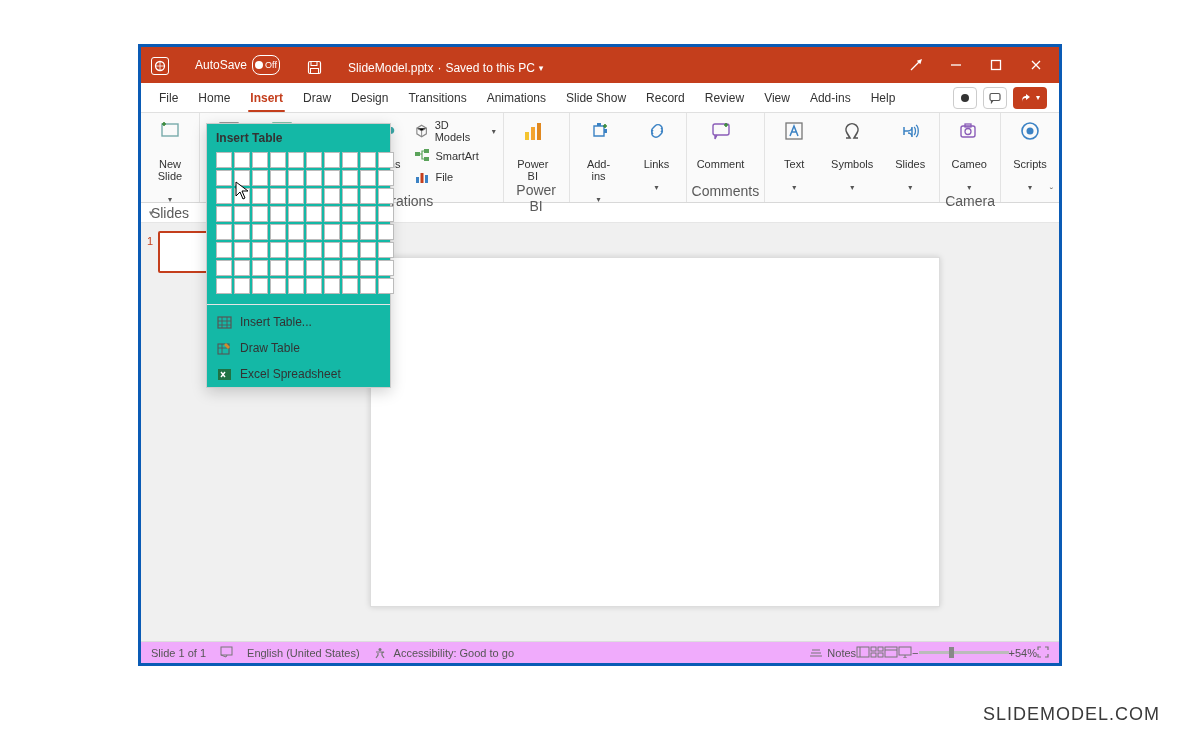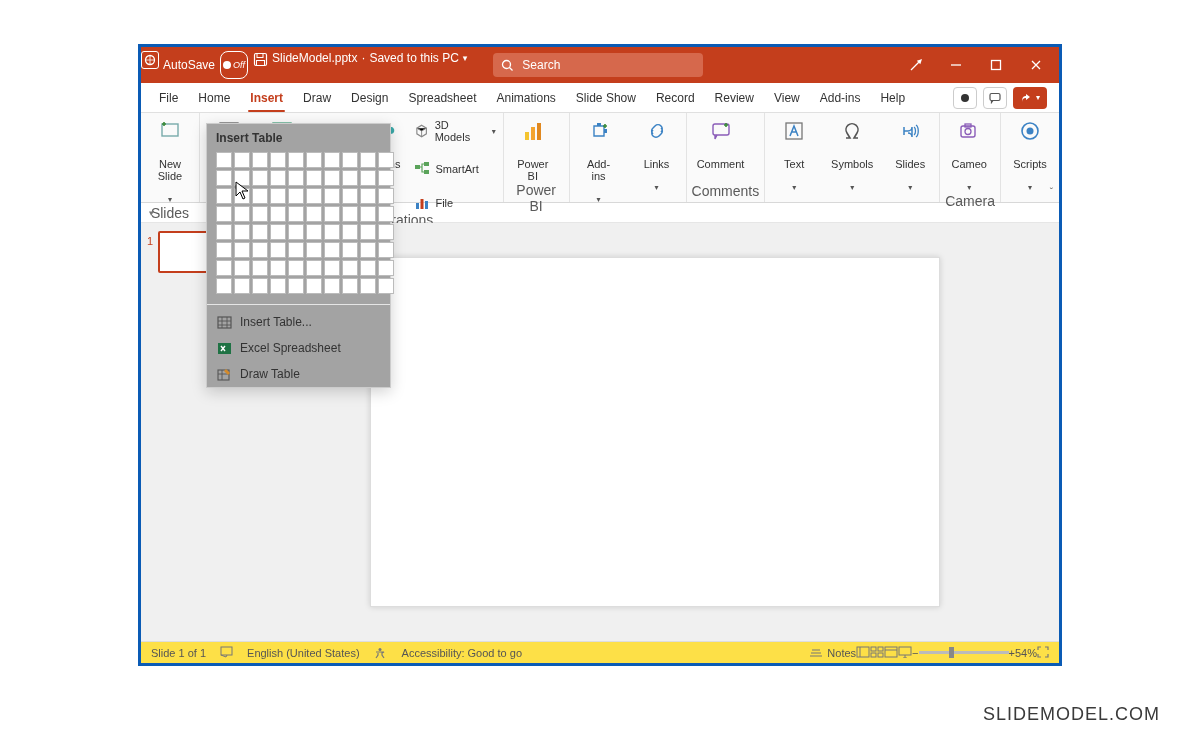--- a/index.html
+++ b/index.html
@@ -1,23 +1,23 @@
 <!DOCTYPE html>
 <html><head>
 <meta charset="utf-8">
 <style>
   * { box-sizing: border-box; margin: 0; padding: 0; font-family: "Segoe UI", Arial, sans-serif; }
   body { background: #fff; width: 1200px; height: 743px; position: relative; }
   .canvas { position: absolute; top: 44px; left: 138px; width: 924px; height: 622px; border: 3px solid #0a5bb5; background: #fff; overflow: hidden; }
   
   .titlebar { height: 36px; background: #c43e1c; display: flex; align-items: center; color: #fff; font-size: 12px; }
-  .tb-left { display: flex; align-items: flex-start; gap: 4px; }
+  .tb-left { display: flex; align-items: flex-end; gap: 26px; padding-left: 10px; }
   .ppt-icon { width: 18px; height: 18px; border: 1.5px solid #fff; border-radius: 3px; display: flex; align-items: center; justify-content: center; font-size: 10px; font-weight: bold; }
   .autosave-toggle { display: flex; align-items: center; gap: 5px; }
-  .toggle { width: 28px; height: 28px; border: 1.5px solid #fff; border-radius: 8px; display: flex; align-items: center; padding: 0 2px; font-style: italic; }
+  .toggle { width: 28px; height: 20px; border: 1.5px solid #fff; border-radius: 8px; display: flex; align-items: center; padding: 0 2px; }
   .toggle-knob { width: 8px; height: 8px; border-radius: 50%; background: #fff; }
   .toggle-txt { font-size: 9px; }
   .save-icon { width: 16px; height: 16px; display: flex; align-items: center; justify-content: center; }
   .doc-info { display: flex; align-items: center; gap: 4px; font-size: 12px; }
   .search-box { margin-left: 26px; width: 210px; height: 24px; background: #d6684c; border-radius: 4px; display: flex; align-items: center; padding: 0 8px; gap: 8px; color: #fff; font-size: 12px; }
   .tb-right { margin-left: auto; display: flex; align-items: center; gap: 22px; padding-right: 14px; }
   .win-btn { width: 18px; height: 18px; display: flex; align-items: center; justify-content: center; cursor: pointer; }
   
   .tabs { height: 30px; background: #fff; border-bottom: 1px solid #e0e0e0; display: flex; align-items: center; padding: 0 8px; font-size: 12px; color: #333; }
   .tab { padding: 0 10px; height: 100%; display: flex; align-items: center; cursor: pointer; }
@@ -27,46 +27,46 @@
   .tabs-sq { width: 24px; height: 22px; border: 1px solid #ccc; border-radius: 4px; display: flex; align-items: center; justify-content: center; font-size: 11px; }
   .share-btn { width: 34px; height: 22px; background: #c43e1c; border-radius: 4px; display: flex; align-items: center; justify-content: center; }
   
   .ribbon { height: 90px; background: #fafafa; border-bottom: 1px solid #d8d8d8; display: flex; align-items: stretch; position: relative; }
   .rgroup { display: flex; flex-direction: column; border-right: 1px solid #e3e3e3; padding: 3px 5px 1px 5px; }
   .rgroup-items { display: flex; gap: 2px; flex: 1; align-items: flex-start; }
   .rgroup-label { text-align: center; font-size: 14px; color: #5a5a5a; padding-bottom: 2px; }
   .rbig { width: 48px; display: flex; flex-direction: column; align-items: center; justify-content: flex-start; padding-top: 2px; gap: 14px; cursor: pointer; font-size: 11px; color: #333; text-align: center; line-height: 1.1; }
   .rbig .ico { height: 26px; display: flex; align-items: center; justify-content: center; }
   .rbig .chev { font-size: 8px; color: #555; }
-  .rsmall-col { display: flex; flex-direction: column; gap: 16px; padding-top: 2px; }
+  .rsmall-col { display: flex; flex-direction: column; gap: 3px; padding-top: 2px; }
   .rsmall { display: flex; align-items: center; gap: 5px; font-size: 11px; color: #333; cursor: pointer; padding: 1px 2px; }
   .rsmall .chev { font-size: 8px; color: #555; margin-left: 2px; }
   .ribbon-collapse { position: absolute; right: 6px; bottom: 4px; font-size: 10px; color: #555; cursor: pointer; }
   
   .subbar { height: 20px; border-bottom: 1px solid #e6e6e6; display: flex; align-items: center; padding-left: 8px; }
   
   .workarea { position: absolute; top: 176px; bottom: 22px; left: 0; right: 0; background: #f0f0f0; display: flex; }
   .thumb-pane { width: 120px; padding: 8px 6px; }
   .thumb-row { display: flex; gap: 5px; }
   .thumb-num { color: #c43e1c; font-size: 11px; padding-top: 4px; }
   .thumb { width: 70px; height: 42px; background: #fff; border: 2px solid #c43e1c; border-radius: 2px; }
   .slide-area { flex: 1; display: flex; align-items: center; justify-content: center; padding-right: 10px; }
   .slide { width: 570px; height: 350px; background: #fff; box-shadow: 0 0 6px rgba(0,0,0,0.15); border: 1px solid #ddd; }
   
-  .dropdown { position: absolute; left: 65px; top: 76px; width: 185px; background: #a3a3a3; border: 1px solid #ccc; box-shadow: 0 4px 14px rgba(0,0,0,0.18); z-index: 50; font-size: 12px; color: #333; }
+  .dropdown { position: absolute; left: 65px; top: 76px; width: 185px; background: #14b8a6; border: 1px solid #ccc; box-shadow: 0 4px 14px rgba(0,0,0,0.18); z-index: 50; font-size: 12px; color: #333; }
   .dd-title { font-weight: 600; padding: 7px 9px; }
   .dd-grid { padding: 0 9px 6px 9px; }
   .grid-table { display: grid; grid-template-columns: repeat(10, 16px); grid-auto-rows: 16px; gap: 2px; }
   .grid-cell { border: 1px solid #bbb; background: #fff; cursor: pointer; }
   .dd-sep { height: 1px; background: #e5e5e5; margin: 4px 0; }
   .dd-item { display: flex; align-items: center; gap: 8px; padding: 5px 9px; cursor: pointer; }
   .dd-ico { width: 16px; height: 16px; display: flex; align-items: center; justify-content: center; }
   .cursor { position: absolute; left: 94px; top: 134px; z-index: 60; pointer-events: none; }
   
-  .statusbar { position: absolute; bottom: 0; left: 0; right: 0; height: 22px; background: #fde047; border-top: 1px solid #ddd; display: flex; align-items: center; font-size: 11px; color: #555; padding: 0 10px; gap: 14px; }
+  .statusbar { position: absolute; bottom: 0; left: 0; right: 0; height: 22px; background: #f0abfc; border-top: 1px solid #ddd; display: flex; align-items: center; font-size: 11px; color: #555; padding: 0 10px; gap: 14px; }
   .sb-right { margin-left: auto; display: flex; align-items: center; }
   .zoom-slider { width: 90px; height: 3px; background: #bbb; position: relative; }
   .zoom-knob { position: absolute; top: -4px; left: 30px; width: 5px; height: 11px; background: #888; }
   
   .watermark { position: absolute; right: 40px; bottom: 18px; font-size: 18px; letter-spacing: 1px; color: #3a3a3a; font-weight: 500; }
   
   .canvas::after { content: ""; position: absolute; inset: 0; pointer-events: none; box-shadow: 0 8px 24px rgba(0,0,0,0.12); }
 </style>
 </head>
 <body>
@@ -95,27 +95,20 @@
             <rect x="3.5" y="8.5" width="8" height="5" fill="none" stroke="#fff" stroke-width="1"></rect>
           </svg>
       </div>
       <div class="doc-info">
         <span>SlideModel.pptx</span>
         <span>·</span>
         <span>Saved to this PC</span>
         <span style="font-size:9px">▾</span>
       </div>
     </div>
-    <div class="search-box">
-      <svg width="13" height="13" viewBox="0 0 13 13">
-          <circle cx="5.5" cy="5.5" r="4" fill="none" stroke="#fff" stroke-width="1.3"></circle>
-          <path d="M8.5 8.5l3 3" stroke="#fff" stroke-width="1.3"></path>
-        </svg>
-      <span>Search</span>
-    </div>
     <div class="tb-right">
       <div class="win-btn">
         <svg width="16" height="16" viewBox="0 0 16 16">
             <path d="M3 13l10-10M13 3l-3 1 2 2z" stroke="#fff" fill="none" stroke-width="1.3"></path>
           </svg>
       </div>
       <div class="win-btn">
           <svg width="12" height="12" viewBox="0 0 12 12">
             <path d="M1 6h10" stroke="#fff" stroke-width="1.3"></path>
           </svg>
@@ -132,21 +125,21 @@
         </div>
     </div>
   </div>
 
   <div class="tabs">
     <div class="tab">File</div>
     <div class="tab">Home</div>
     <div class="tab active">Insert</div>
     <div class="tab">Draw</div>
     <div class="tab">Design</div>
-    <div class="tab">Spreadsheet</div>
+    <div class="tab">Transitions</div>
     <div class="tab">Animations</div>
     <div class="tab">Slide Show</div>
     <div class="tab">Record</div>
     <div class="tab">Review</div>
     <div class="tab">View</div>
     <div class="tab">Add-ins</div>
     <div class="tab">Help</div>
     <div class="tab-right">
       <div class="tabs-sq">
           <svg width="10" height="10">
@@ -527,50 +520,50 @@
           <svg width="15" height="15" viewBox="0 0 15 15">
             <rect x="1" y="2" width="13" height="11" fill="none" stroke="#555" stroke-width="1.2"></rect>
             <path d="M1 6h13M1 10h13M5 2v11M10 2v11" stroke="#555" stroke-width="0.9"></path>
           </svg>
         </div>
       <span>Insert Table...</span>
     </div>
     <div class="dd-item">
       <div class="dd-ico">
           <svg width="15" height="15" viewBox="0 0 15 15">
-            <rect x="1" y="2" width="13" height="11" fill="#1f7244"></rect>
-            <path d="M4 5l4 5M8 5l-4 5" stroke="#fff" stroke-width="1.4"></path>
-          </svg>
-        </div>
-      <span>Excel Spreadsheet</span>
+            <rect x="1" y="3" width="11" height="10" fill="none" stroke="#555" stroke-width="1.1"></rect>
+            <path d="M1 7h11M5 3v10" stroke="#555" stroke-width="0.9"></path>
+            <path d="M9 2l4 4-2 2-4-4z" fill="#d48a2a"></path>
+          </svg>
+        </div>
+      <span>Draw Table</span>
     </div>
     <div class="dd-item">
       <div class="dd-ico">
           <svg width="15" height="15" viewBox="0 0 15 15">
-            <rect x="1" y="3" width="11" height="10" fill="none" stroke="#555" stroke-width="1.1"></rect>
-            <path d="M1 7h11M5 3v10" stroke="#555" stroke-width="0.9"></path>
-            <path d="M9 2l4 4-2 2-4-4z" fill="#d48a2a"></path>
-          </svg>
-        </div>
-      <span>Draw Table</span>
+            <rect x="1" y="2" width="13" height="11" fill="#1f7244"></rect>
+            <path d="M4 5l4 5M8 5l-4 5" stroke="#fff" stroke-width="1.4"></path>
+          </svg>
+        </div>
+      <span>Excel Spreadsheet</span>
     </div>
   </div>
 
   <svg class="cursor" width="16" height="20" viewBox="0 0 16 20">
     <path d="M1 1l0 14 4-4 3 7 2-1-3-7 6 0z" fill="#fff" stroke="#000" stroke-width="1"></path>
   </svg>
 
   <div class="statusbar">
     <span>Slide 1 of 1</span>
     <span><svg width="13" height="13" viewBox="0 0 13 13">
           <rect x="1" y="2" width="11" height="8" fill="none" stroke="#777" stroke-width="1"></rect>
           <path d="M1 10l5 2 1-2" stroke="#777" fill="none"></path>
         </svg></span>
     <span>English (United States)</span>
-    <span style="display:flex;align-items:center;gap:16px">
+    <span style="display:flex;align-items:center;gap:8px">
       <svg width="12" height="12" viewBox="0 0 12 12">
           <circle cx="6" cy="2.5" r="1.5" fill="#777"></circle>
           <path d="M2 5h8l-2 1v2l2 3M4 6v2l-2 3" stroke="#777" fill="none" stroke-width="1.2"></path>
         </svg>
       <span>Accessibility: Good to go</span>
     </span>
     <div class="sb-right">
       <span style="display:flex;align-items:center;gap:4px">
         <svg width="14" height="12" viewBox="0 0 14 12">
             <path d="M1 9h12M2 6h10M3 3h8" stroke="#777" stroke-width="1.2"></path>

